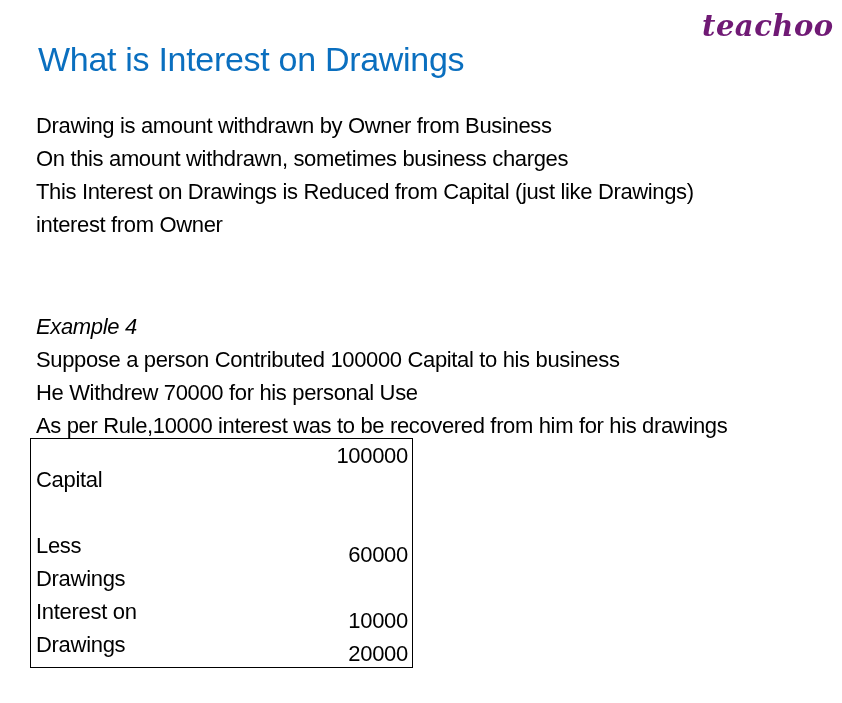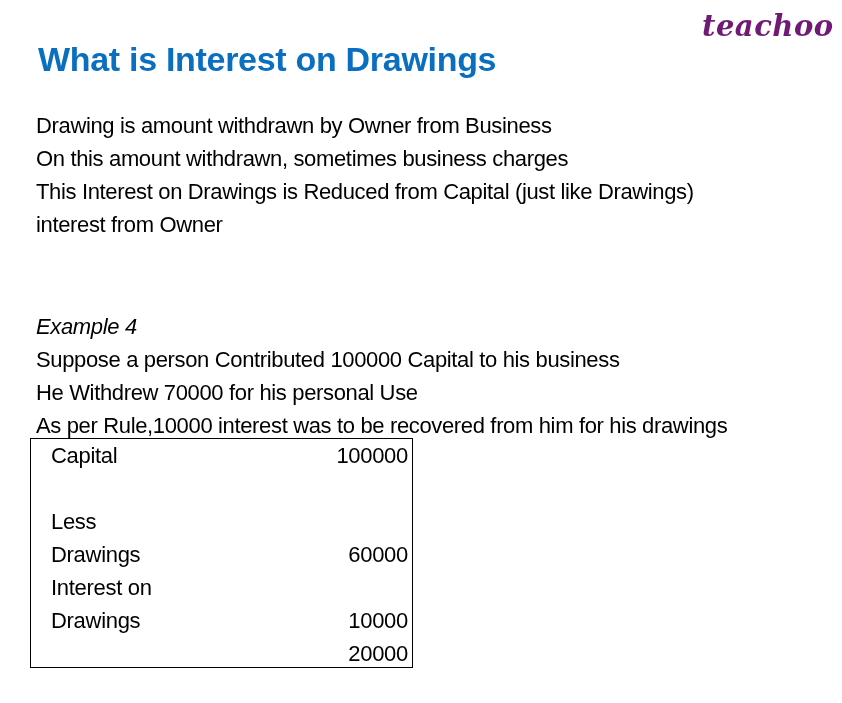--- a/index.html
+++ b/index.html
@@ -7,40 +7,40 @@
       width: 842px; height: 703px; background: #ffffff; position: relative; overflow: hidden;
       font-family: "Liberation Sans", "DejaVu Sans", sans-serif; color: #000;
     }
     .logo {
       position: absolute; left: 702px; top: 9px;
       font-family: "DejaVu Serif", serif; font-weight: bold; font-style: italic;
       font-size: 29px; letter-spacing: 0.5px; color: #701a75;
     }
     .title {
       position: absolute; left: 38px; top: 40px; margin: 0;
-      font-size: 34px; font-weight: bold; color: #0a6fbf; letter-spacing: -0.3px;
+      font-size: 34px; font-weight: normal; color: #0a6fbf; letter-spacing: -0.3px;
       white-space: nowrap;
     }
     .para {
       position: absolute; left: 36px; font-size: 22px; line-height: 33px;
       white-space: nowrap; letter-spacing: -0.35px;
     }
     .para div { height: 33px; }
     .intro { top: 109px; }
     .example { top: 274px; }
     .italic { font-style: italic; margin-top: 36px; }
     .calc-table {
       position: absolute; left: 30px; top: 438px; width: 383px; height: 230px;
       border: 1.5px solid #000; box-sizing: border-box;
     }
     .calc-row {
       position: absolute; left: 5px; right: 4px; height: 33px;
       font-size: 22px; line-height: 33px; letter-spacing: -0.3px;
     }
-    .calc-row .lbl { position: absolute; left: 15px; white-space: nowrap; }
+    .calc-row .lbl { position: absolute; left: 0; white-space: nowrap; margin-top: 24px; }
     .calc-row .val { position: absolute; right: 0; white-space: nowrap; }
   </style>
 </head>
 <body>
 
 <div class="logo">teachoo</div>
 
 <h1 class="title">What is Interest on Drawings</h1>
 
 <div class="para intro">

